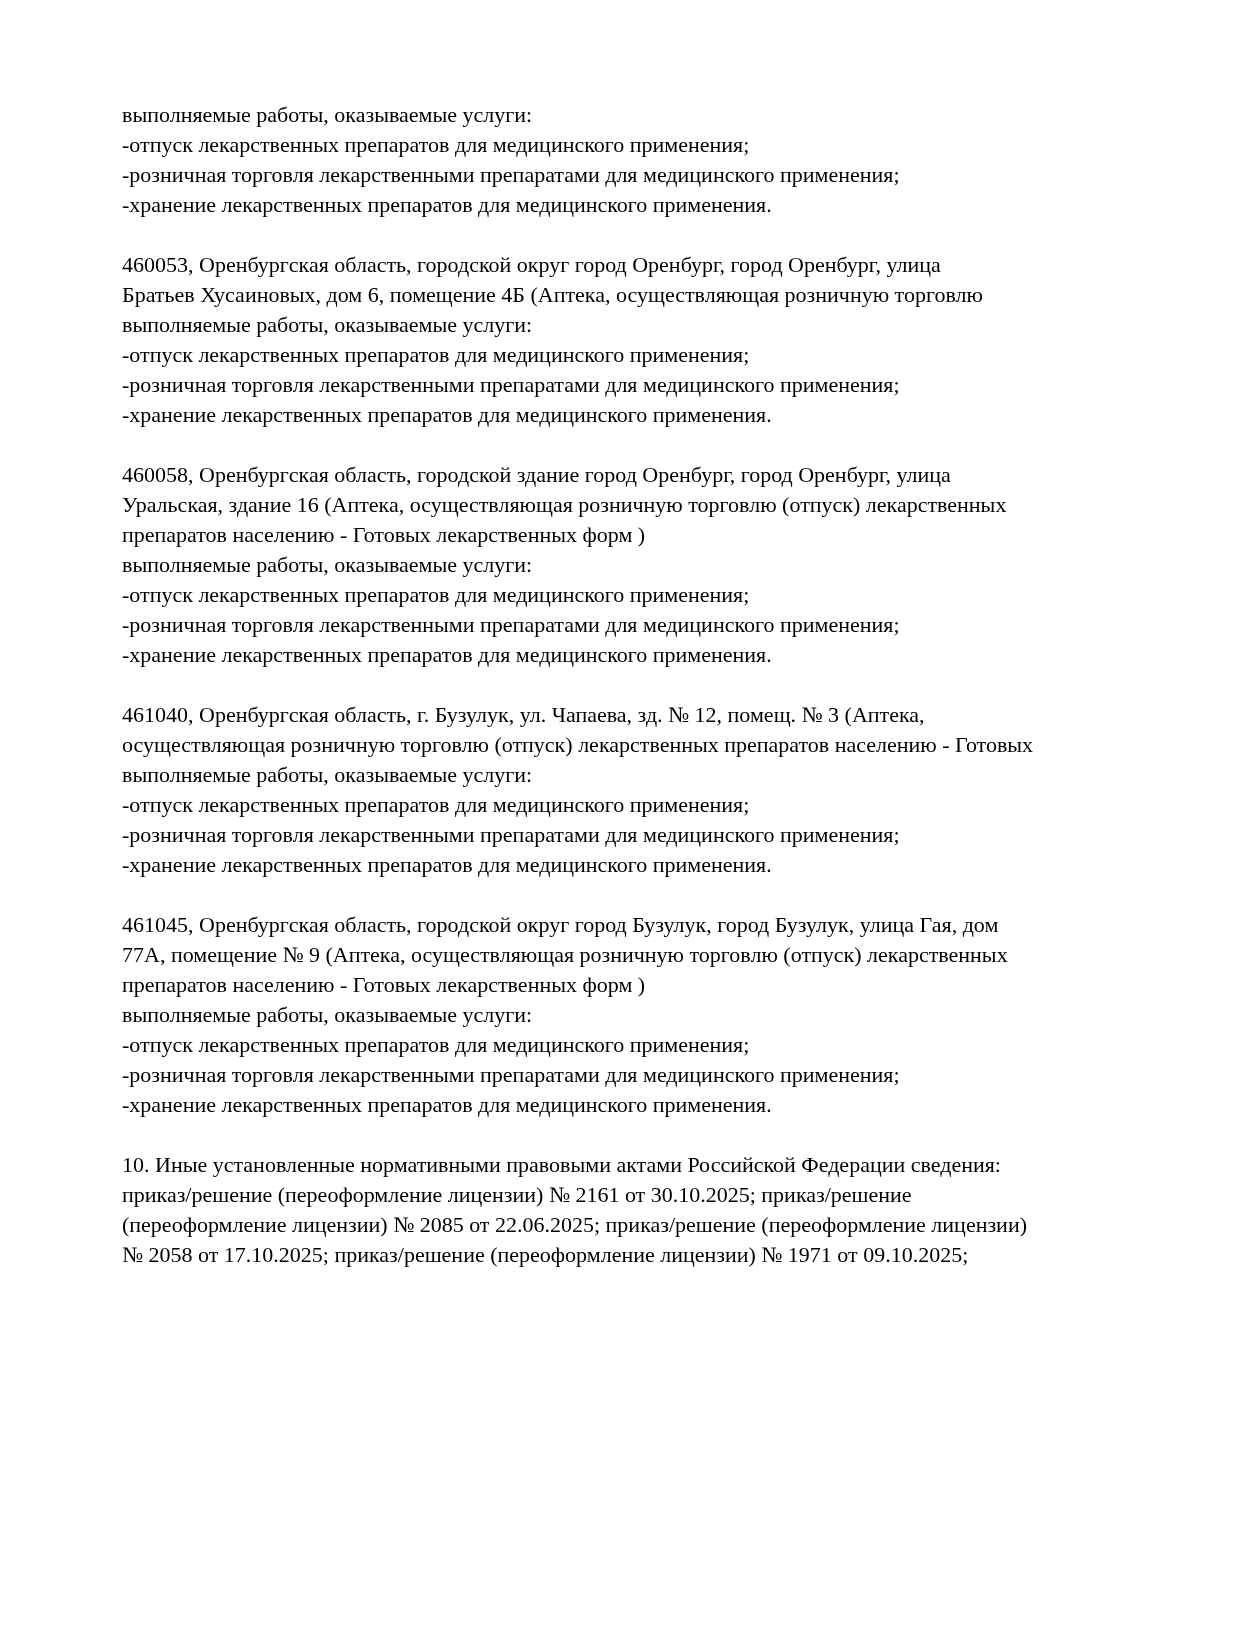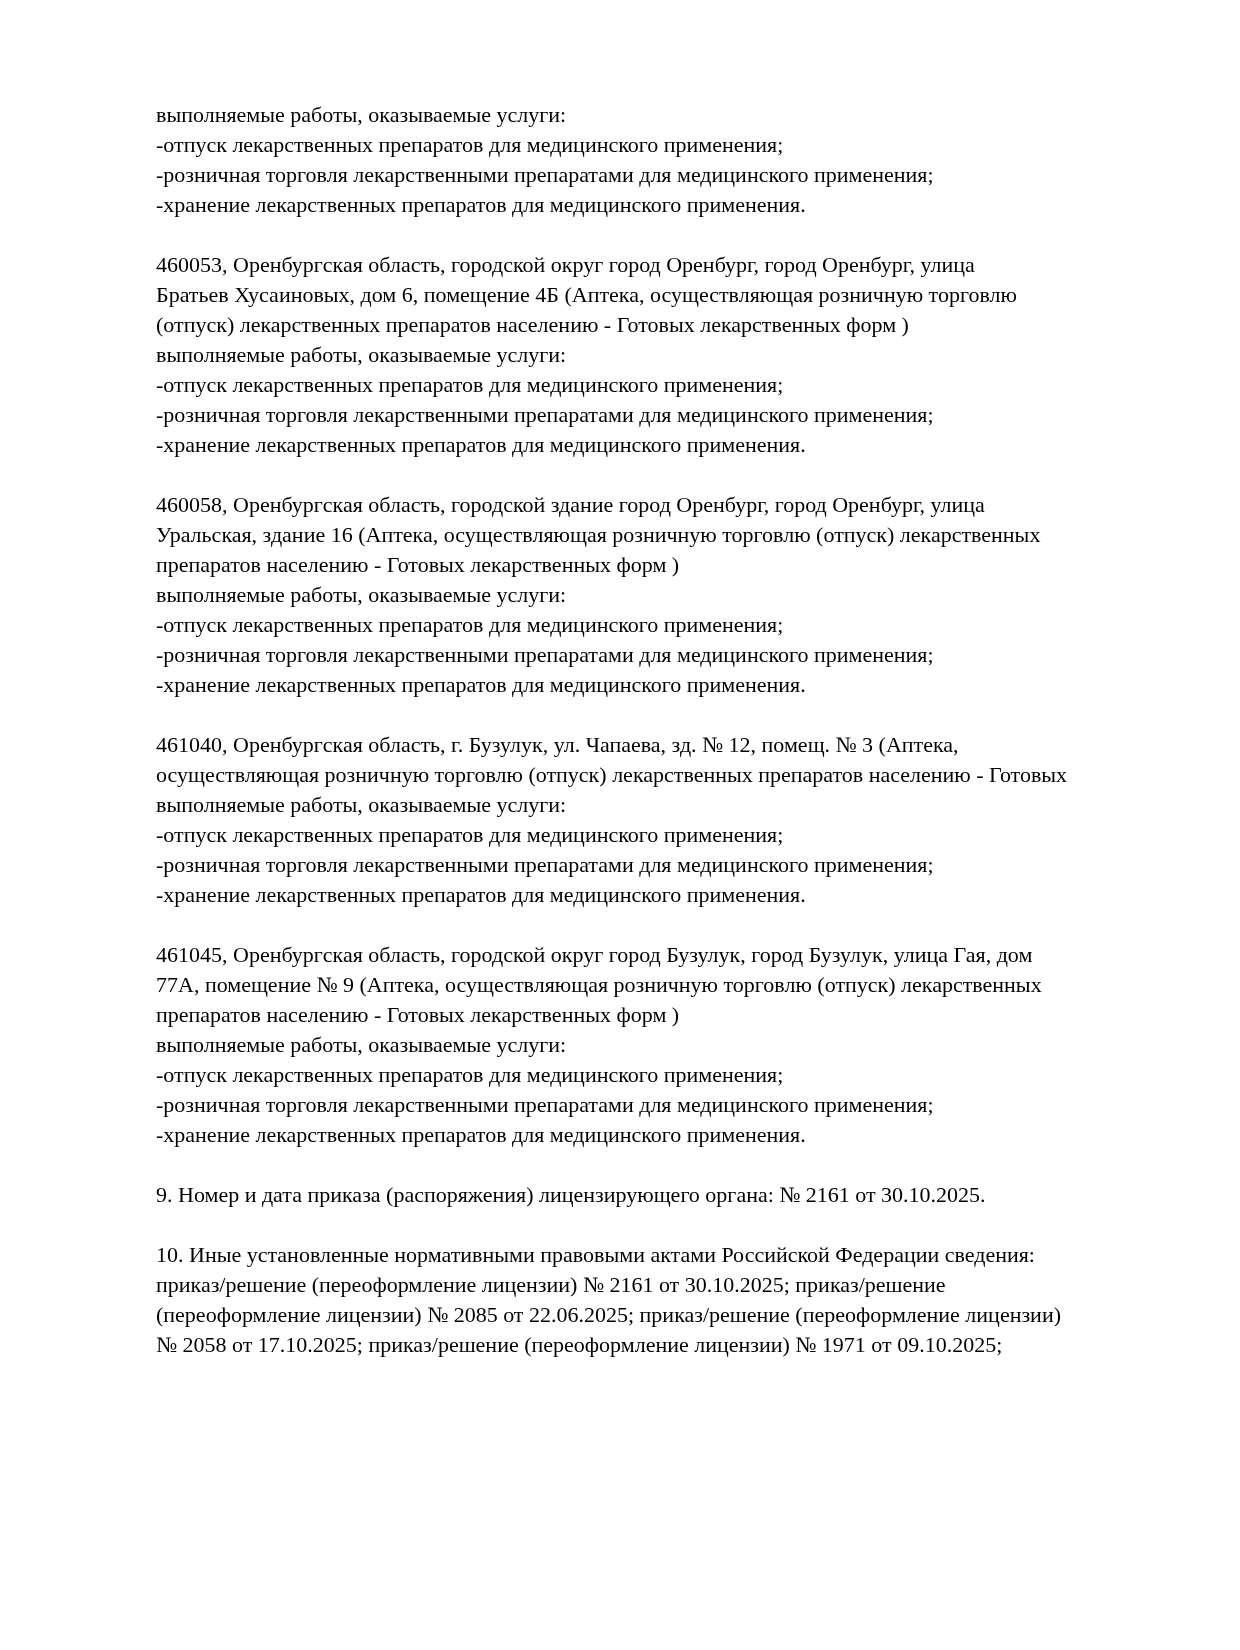--- a/index.html
+++ b/index.html
@@ -9,21 +9,21 @@
   }
   .page {
     position: relative;
     width: 1240px;
     height: 1650px;
     background: #ffffff;
     overflow: hidden;
   }
   .doc {
     position: absolute;
-    left: 156px;
+    left: 122px;
     top: 100px;
     width: 1072px;
     font-family: "Liberation Serif", "DejaVu Serif", serif;
     font-size: 22px;
     line-height: 30px;
     color: #000000;
   }
   .para {
     margin: 0 0 30px 0;
     padding: 0;
@@ -40,21 +40,20 @@
   <div class="doc" id="doc-body">
       <p class="para">
         <span class="line">выполняемые работы, оказываемые услуги:</span>
         <span class="line">-отпуск лекарственных препаратов для медицинского применения;</span>
         <span class="line">-розничная торговля лекарственными препаратами для медицинского применения;</span>
         <span class="line">-хранение лекарственных препаратов для медицинского применения.</span>
       </p>
       <p class="para">
         <span class="line">460053, Оренбургская область, городской округ город Оренбург, город Оренбург, улица</span>
         <span class="line">Братьев Хусаиновых, дом 6, помещение 4Б (Аптека, осуществляющая розничную торговлю</span>
-        <span class="line">(отпуск) лекарственных препаратов населению - Готовых лекарственных форм )</span>
         <span class="line">выполняемые работы, оказываемые услуги:</span>
         <span class="line">-отпуск лекарственных препаратов для медицинского применения;</span>
         <span class="line">-розничная торговля лекарственными препаратами для медицинского применения;</span>
         <span class="line">-хранение лекарственных препаратов для медицинского применения.</span>
       </p>
       <p class="para">
         <span class="line">460058, Оренбургская область, городской здание город Оренбург, город Оренбург, улица</span>
         <span class="line">Уральская, здание 16 (Аптека, осуществляющая розничную торговлю (отпуск) лекарственных</span>
         <span class="line">препаратов населению - Готовых лекарственных форм )</span>
         <span class="line">выполняемые работы, оказываемые услуги:</span>
@@ -73,22 +72,19 @@
       <p class="para">
         <span class="line">461045, Оренбургская область, городской округ город Бузулук, город Бузулук, улица Гая, дом</span>
         <span class="line">77А, помещение № 9 (Аптека, осуществляющая розничную торговлю (отпуск) лекарственных</span>
         <span class="line">препаратов населению - Готовых лекарственных форм )</span>
         <span class="line">выполняемые работы, оказываемые услуги:</span>
         <span class="line">-отпуск лекарственных препаратов для медицинского применения;</span>
         <span class="line">-розничная торговля лекарственными препаратами для медицинского применения;</span>
         <span class="line">-хранение лекарственных препаратов для медицинского применения.</span>
       </p>
       <p class="para">
-        <span class="line">9. Номер и дата приказа (распоряжения) лицензирующего органа: № 2161 от 30.10.2025.</span>
-      </p>
-      <p class="para">
         <span class="line">10. Иные установленные нормативными правовыми актами Российской Федерации сведения:</span>
         <span class="line">приказ/решение (переоформление лицензии) № 2161 от 30.10.2025; приказ/решение</span>
         <span class="line">(переоформление лицензии) № 2085 от 22.06.2025; приказ/решение (переоформление лицензии)</span>
         <span class="line">№ 2058 от 17.10.2025; приказ/решение (переоформление лицензии) № 1971 от 09.10.2025;</span>
       </p>
     </div>
 </div>
 
 </body></html>

